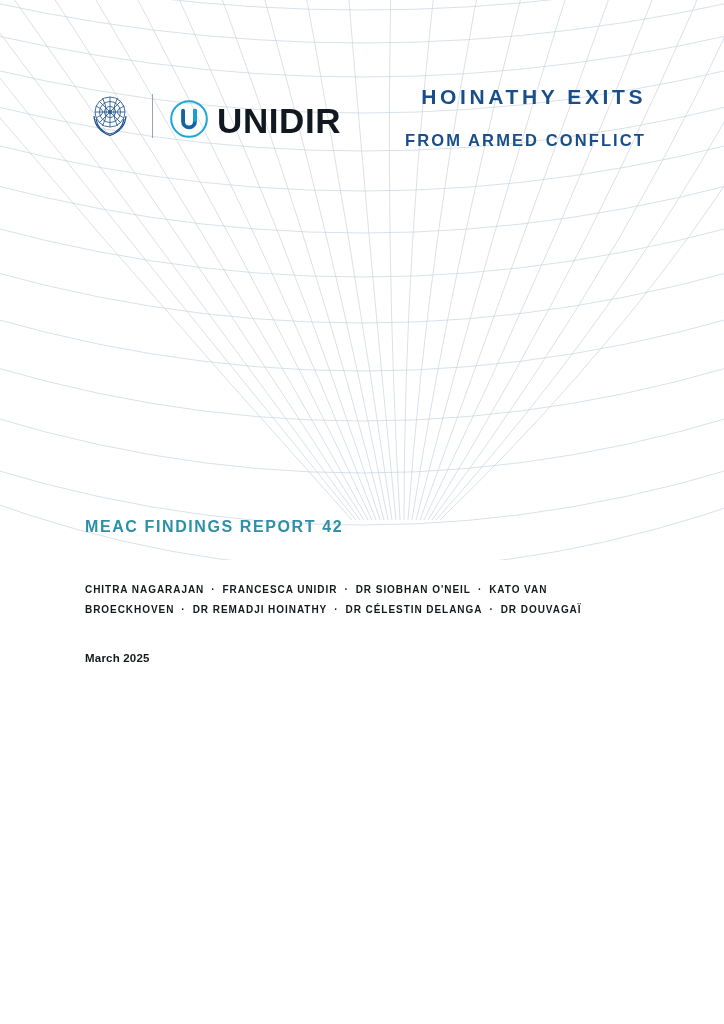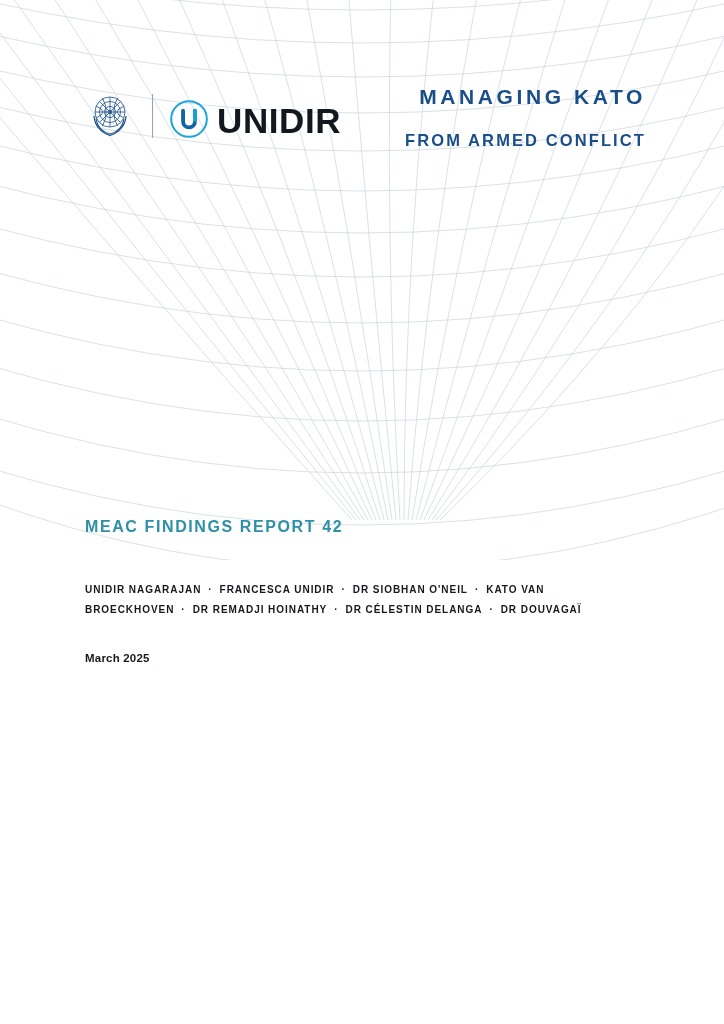--- a/index.html
+++ b/index.html
@@ -230,22 +230,22 @@
         <circle cx="32" cy="32" r="30" fill="none" stroke="#1aa6d8" stroke-width="3.4"></circle>
         <path d="M22,18 L22,36 A10,10 0 0 0 42,36 L42,18" fill="none" stroke="#1463a3" stroke-width="6.5" stroke-linecap="round"></path>
         <path d="M42,18 L42,34" fill="none" stroke="#16a0d4" stroke-width="6.5" stroke-linecap="round"></path>
       </svg>
     </span>
 
     <span class="unidir-word">UNIDIR</span>
   </div>
 
   <div class="project-title">
-    <span class="line1">MANAGING KATO</span>
+    <span class="line1">HOINATHY EXITS</span>
     <span class="line2">FROM ARMED CONFLICT</span>
   </div>
 </div>
 
 <div class="title-block">
   <div class="series-label">MEAC FINDINGS REPORT 42</div>
-  <div class="authors"><span>UNIDIR NAGARAJAN</span><span class="sep">·</span><span>FRANCESCA UNIDIR</span><span class="sep">·</span><span>DR SIOBHAN O'NEIL</span><span class="sep">·</span><span>KATO VAN BROECKHOVEN</span><span class="sep">·</span><span>DR REMADJI HOINATHY</span><span class="sep">·</span><span>DR CÉLESTIN DELANGA</span><span class="sep">·</span><span>DR DOUVAGAÏ</span></div>
+  <div class="authors"><span>CHITRA NAGARAJAN</span><span class="sep">·</span><span>FRANCESCA UNIDIR</span><span class="sep">·</span><span>DR SIOBHAN O'NEIL</span><span class="sep">·</span><span>KATO VAN BROECKHOVEN</span><span class="sep">·</span><span>DR REMADJI HOINATHY</span><span class="sep">·</span><span>DR CÉLESTIN DELANGA</span><span class="sep">·</span><span>DR DOUVAGAÏ</span></div>
   <div class="pub-date">March 2025</div>
 </div>
 
 </body></html>

